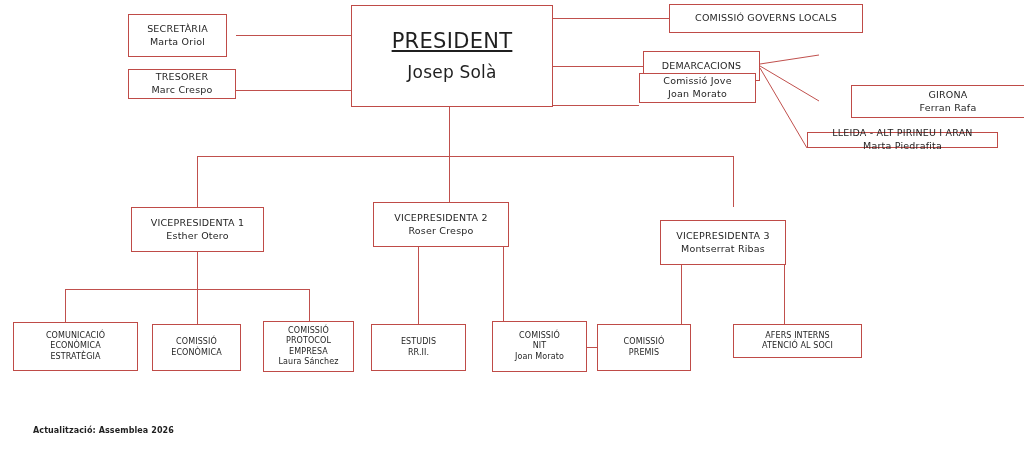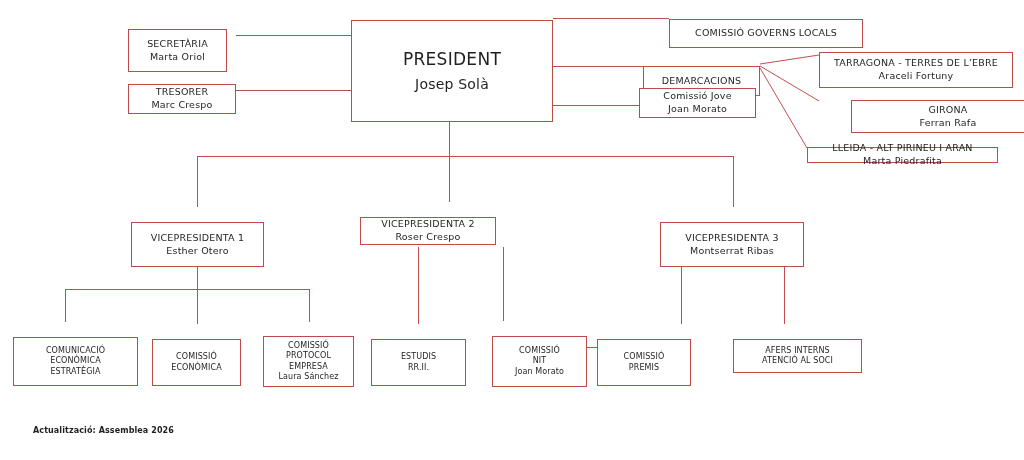--- a/index.html
+++ b/index.html
@@ -5,26 +5,26 @@
   html,body{margin:0;padding:0;background:#ffffff;}
   .canvas{
     position:relative;width:1024px;height:460px;background:#ffffff;
     font-family:"DejaVu Sans","Liberation Sans",sans-serif;overflow:hidden;
   }
   .wires{position:absolute;left:0;top:0;pointer-events:none;}
   .bx{
     position:absolute;box-sizing:border-box;background:#ffffff;
     border:1.5px solid #bf4b47;color:#1f1f1f;
     display:flex;flex-direction:column;align-items:center;justify-content:center;
-    text-align:center;font-size:9.5px;line-height:1.32;letter-spacing:0.2px;margin-top:15px;
+    text-align:center;font-size:9.5px;line-height:1.32;letter-spacing:0.2px;
   }
   .bx .ln{white-space:nowrap;}
   .bx.small{font-size:8px;line-height:1.28;letter-spacing:0.1px;}
-  .bx.president .title{font-size:17px;letter-spacing:0.3px;margin-bottom:5px;}
-  .bx.president .name{font-size:14px;}
+  .bx.president .title{font-size:21px;letter-spacing:0.3px;margin-bottom:5px;text-decoration:underline;}
+  .bx.president .name{font-size:17px;}
   .caption{
     position:absolute;left:33px;top:426px;font-size:8px;font-weight:bold;
     color:#1f1f1f;letter-spacing:0.1px;text-align:right;
   }
 </style>
 </head>
 <body>
 
 <div class="canvas">
 
@@ -83,46 +83,42 @@
 
   <div class="bx" style="left:643px;top:51px;width:117px;height:30px">
     <div class="ln">DEMARCACIONS</div>
   </div>
 
   <div class="bx" style="left:639px;top:73px;width:117px;height:30px">
     <div class="ln">Comissió Jove</div>
     <div class="ln">Joan Morato</div>
   </div>
 
-  <div class="bx" style="left:819px;top:37px;width:194px;height:36px">
-    <div class="ln">TARRAGONA - TERRES DE L’EBRE</div>
-    <div class="ln">Araceli Fortuny</div>
-  </div>
 
   <div class="bx" style="left:851px;top:85px;width:194px;height:33px">
     <div class="ln">GIRONA</div>
     <div class="ln">Ferran Rafa</div>
   </div>
 
   <div class="bx" style="left:807px;top:132px;width:191px;height:16px">
     <div class="ln">LLEIDA - ALT PIRINEU I ARAN</div>
     <div class="ln">Marta Piedrafita</div>
   </div>
 
   <div class="bx" style="left:131px;top:207px;width:133px;height:45px">
     <div class="ln">VICEPRESIDENTA 1</div>
     <div class="ln">Esther Otero</div>
   </div>
 
-  <div class="bx" style="left:360px;top:202px;width:136px;height:28px">
+  <div class="bx" style="left:373px;top:202px;width:136px;height:45px">
     <div class="ln">VICEPRESIDENTA 2</div>
     <div class="ln">Roser Crespo</div>
   </div>
 
-  <div class="bx" style="left:660px;top:207px;width:144px;height:45px">
+  <div class="bx" style="left:660px;top:220px;width:126px;height:45px">
     <div class="ln">VICEPRESIDENTA 3</div>
     <div class="ln">Montserrat Ribas</div>
   </div>
 
   <div class="bx small" style="left:13px;top:322px;width:125px;height:49px">
     <div class="ln">COMUNICACIÓ</div>
     <div class="ln">ECONÒMICA</div>
     <div class="ln">ESTRATÈGIA</div>
   </div>
 

